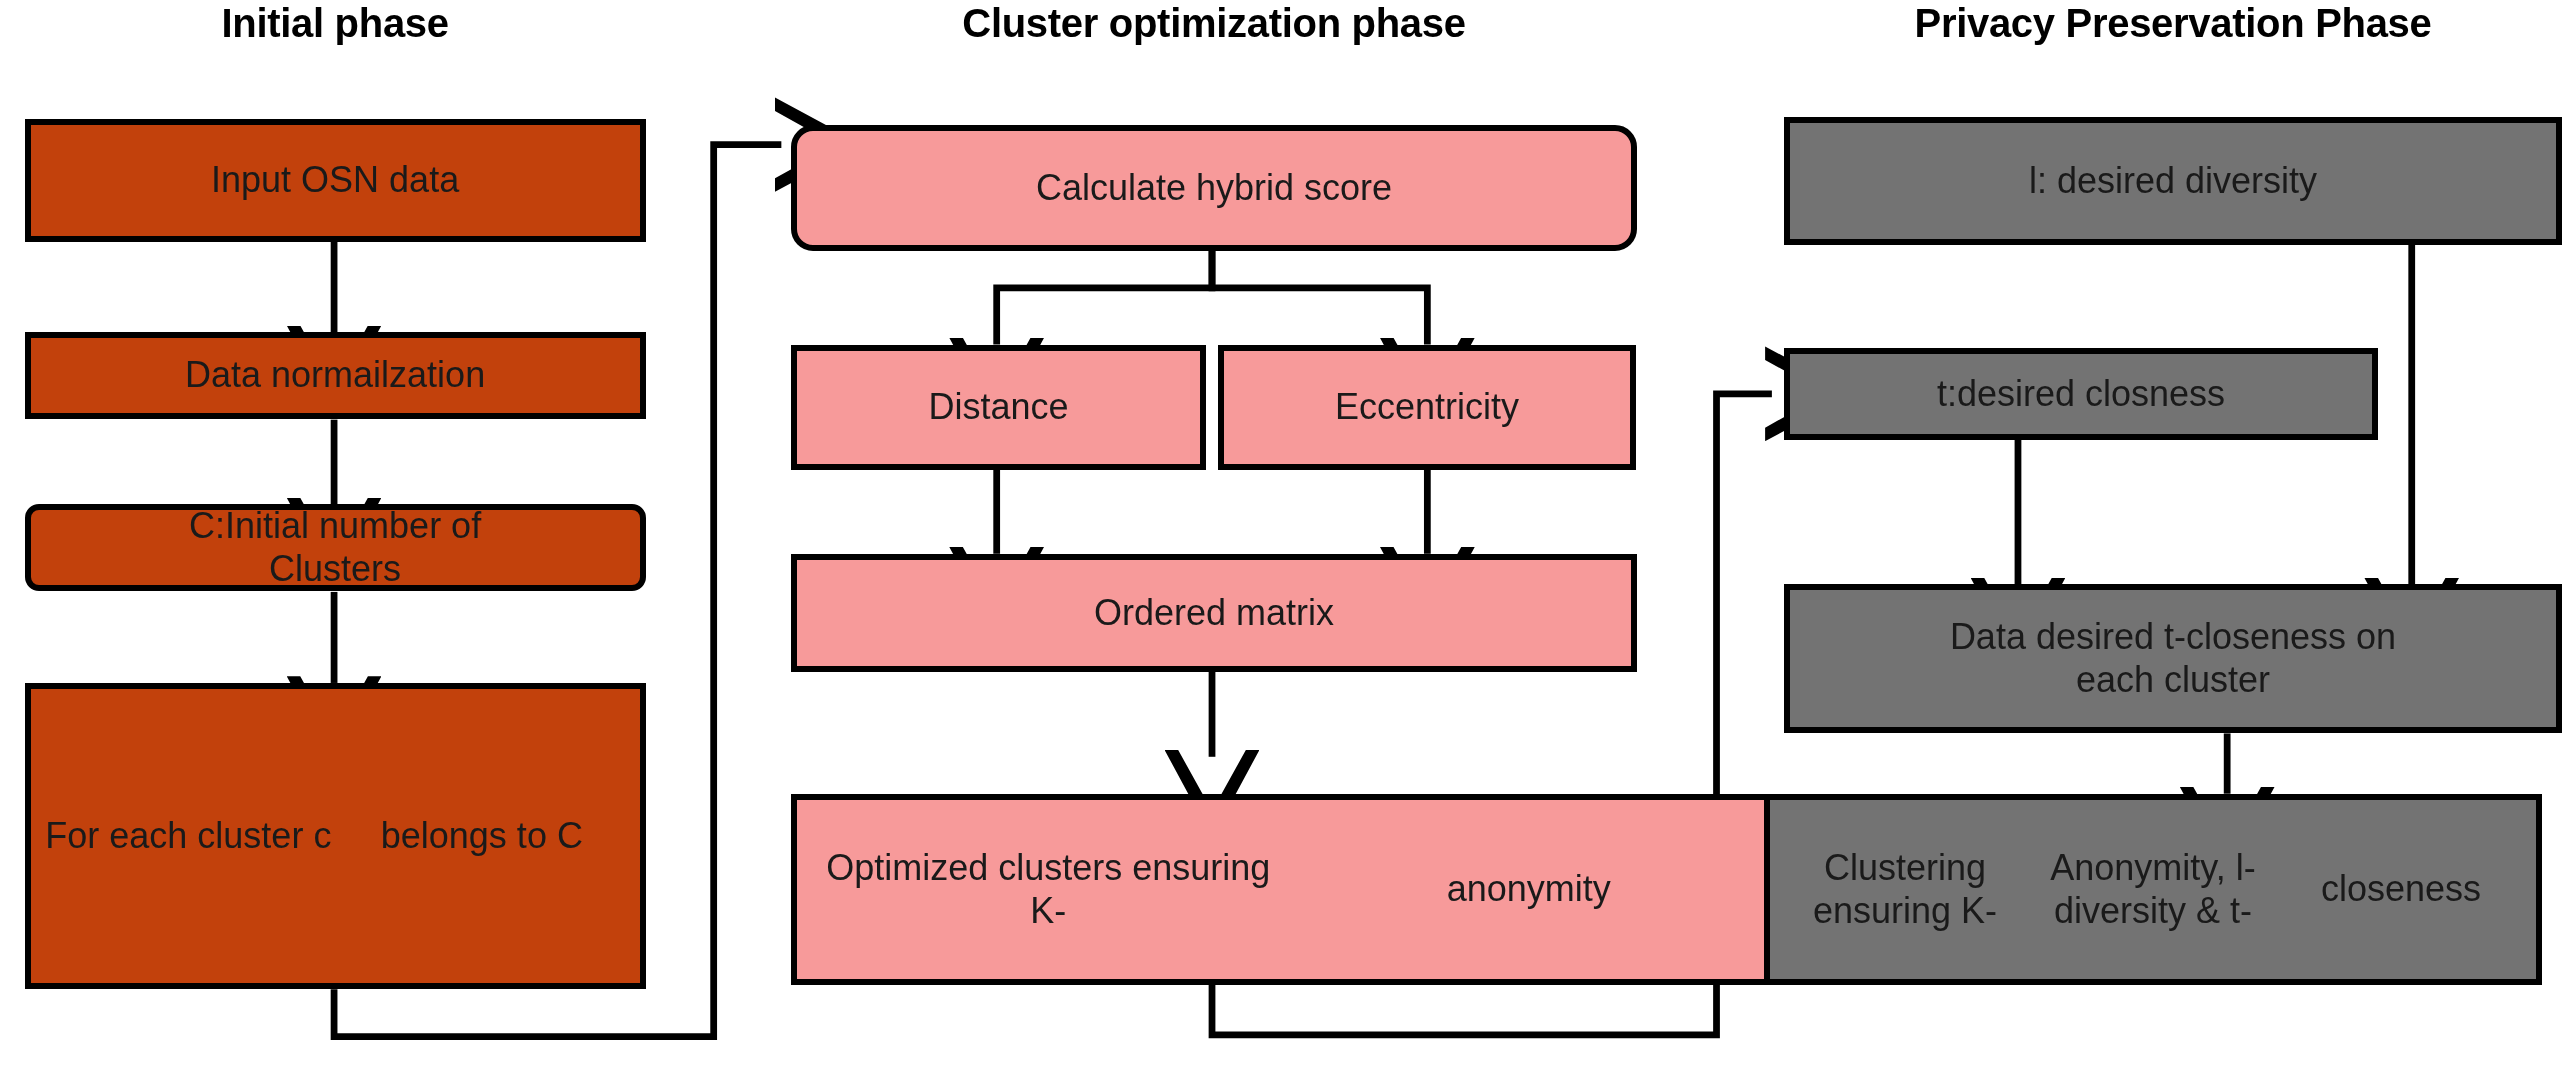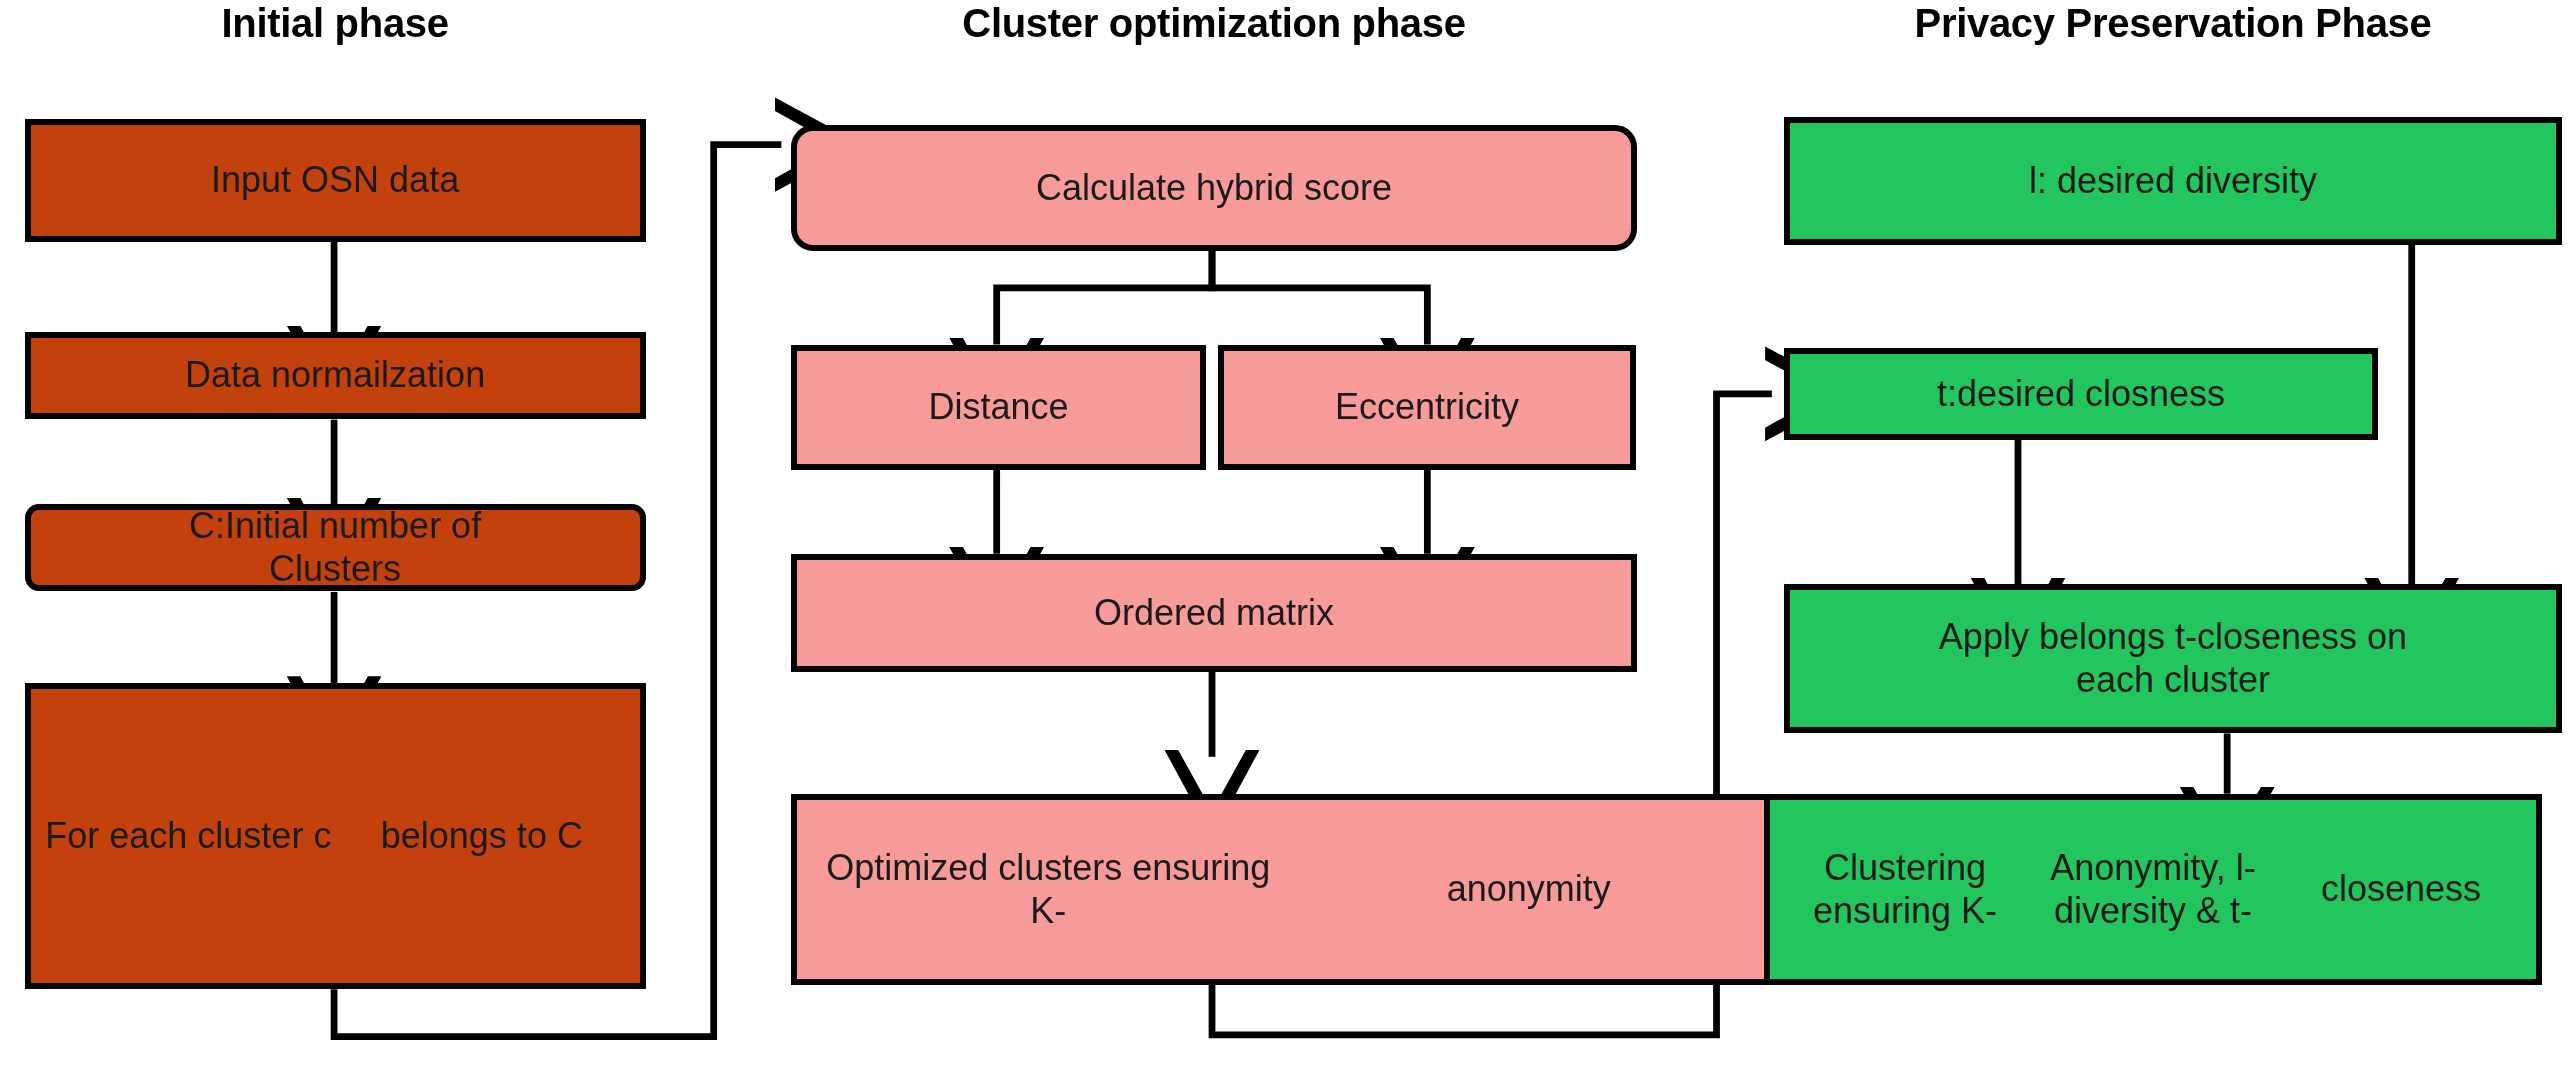--- a/index.html
+++ b/index.html
@@ -33,21 +33,21 @@
     justify-content: center;
     text-align: center;
     color: #1a1a1a;
     font-size: 36px;
     line-height: 1.18;
     padding: 0 11px;
   }
   .node span { display: block; width: 100%; }
   .fill-cyan   { background: #c2410c; }
   .fill-pink   { background: #f79a9a; }
-  .fill-purple { background: #22c55e; }
+  .fill-purple { background: #737373; }
   svg.edges {
     position: absolute;
     left: 0; top: 0;
     width: 2576px;
     height: 1070px;
     pointer-events: none;
   }
 </style>
 </head>
 <body>
@@ -128,21 +128,21 @@
 
   <div class="node fill-purple" style="left:1784px; top:117px; width:778px; height:128px;">
     <span>l: desired diversity</span>
   </div>
 
   <div class="node fill-purple" style="left:1784px; top:348px; width:594px; height:92px;">
     <span>t:desired closness</span>
   </div>
 
   <div class="node fill-purple" style="left:1784px; top:584px; width:778px; height:149px; flex-direction:column;">
-    <span>Apply belongs t-closeness on</span>
+    <span>Data desired t-closeness on</span>
     <span>each cluster</span>
   </div>
 
   <div class="node fill-purple" style="left:1764px; top:794px; width:778px; height:191px; flex-direction:row;">
     <span>Clustering ensuring K-</span>
     <span>Anonymity, l-diversity &amp; t-</span>
     <span>closeness</span>
   </div>
 
 </div>

